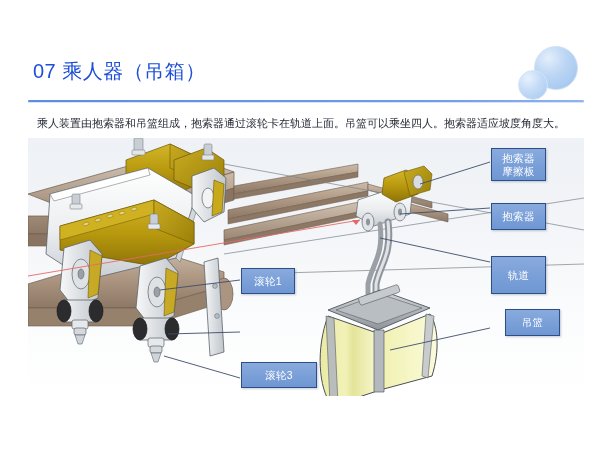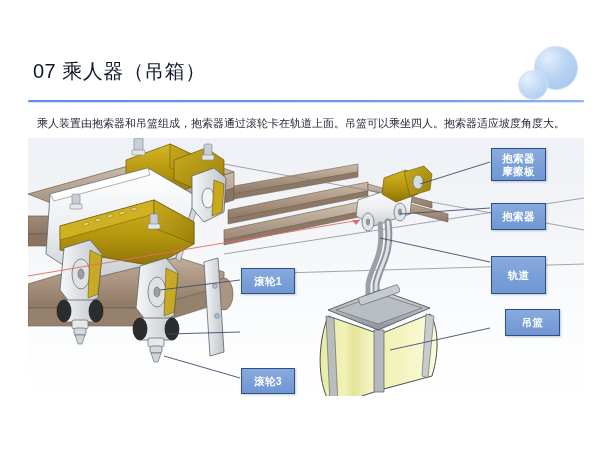--- a/index.html
+++ b/index.html
@@ -21,21 +21,21 @@
     border:1px solid #cfe0f6;
   }
   .circ-small{
     width:28px;height:28px;right:44px;top:32px;
     background:radial-gradient(circle at 32% 26%, #e8f1fc 0%, #c2daf6 48%, #a6c8ef 100%);
     border:1px solid #d4e3f8;
   }
 
   .title{
     position:absolute;left:33px;top:58px;
-    font-size:20px;color:#0f172a;letter-spacing:.5px;
+    font-size:20px;color:#1d4ed8;letter-spacing:.5px;
     white-space:nowrap;
   }
   .rule{
     position:absolute;left:28px;top:100px;width:556px;height:2px;
     background:linear-gradient(to right,#5b8de0 0%,#6f9ce8 72%,#8fb4ee 100%);
     border-radius:1px;
   }
   .rule-shadow{
     position:absolute;left:28px;top:102px;width:556px;height:1px;
     background:rgba(120,160,220,.28);
@@ -51,21 +51,21 @@
     position:absolute;left:28px;top:138px;width:556px;height:258px;
     background:linear-gradient(to bottom,#eef1f5 0%,#f3f5f8 35%,#fbfcfd 70%,#ffffff 100%);
   }
   .stage svg{display:block;}
 
   
   .lbl{
     position:absolute;
     background:linear-gradient(to bottom,#89aadd 0%,#7ba0d8 50%,#6f97d3 100%);
     border:1px solid #2f4f84;
-    color:#ffffff;font-size:10.5px;font-weight:bold;
+    color:#ffffff;font-size:10.5px;font-weight:normal;
     text-align:center;line-height:13px;
     box-shadow:1px 1px 2px rgba(60,80,120,.30);
     display:flex;align-items:center;justify-content:center;
     letter-spacing:.3px;
     box-sizing:border-box;
   }
   .lbl span{display:block;}
   .lbl-2line{line-height:13px;padding:1px 0;}
 </style>
 </head>
@@ -290,21 +290,21 @@
         <line x1="140" y1="196" x2="212" y2="194"></line>
 
         <line x1="136" y1="218" x2="212" y2="240"></line>
       </g>
     </svg>
   </div>
 
   <div class="lbl" style="left:241px;top:268px;width:54px;height:26px;text-align:right;">
     <span>滚轮1</span>
   </div>
-  <div class="lbl" style="left:241px;top:362px;width:54px;height:26px;margin-top:6px;">
+  <div class="lbl" style="left:241px;top:362px;width:76px;height:26px;">
     <span>滚轮3</span>
   </div>
 
   <div class="lbl lbl-2line" style="left:491px;top:148px;width:55px;height:33px;flex-direction:column;">
     <span>抱索器</span>
     <span>摩擦板</span>
   </div>
   <div class="lbl" style="left:491px;top:203px;width:55px;height:27px;">
     <span>抱索器</span>
   </div>

